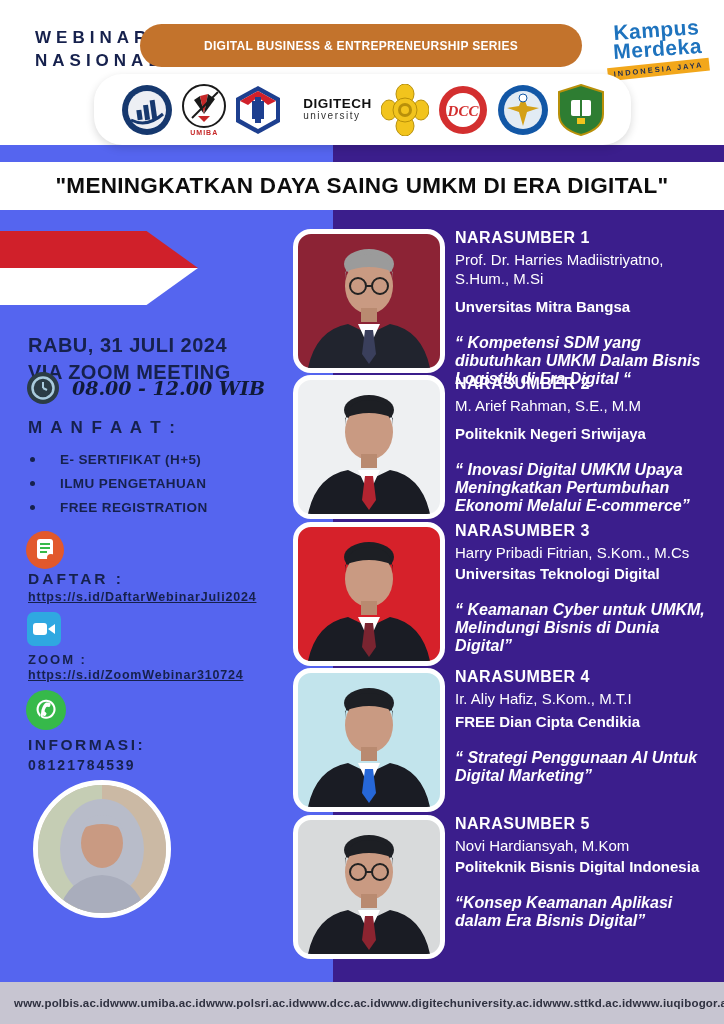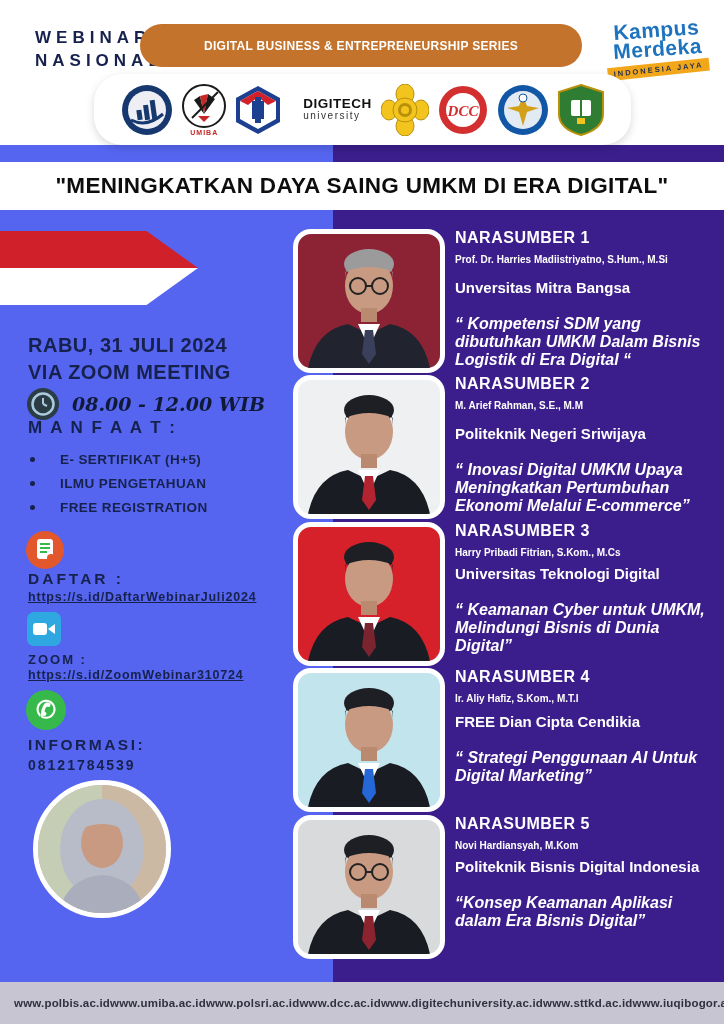--- a/index.html
+++ b/index.html
@@ -45,21 +45,21 @@
   .title-band h1 { margin:0; font-size:22.5px; font-weight:800; color:#0d0d0d; letter-spacing:0.3px; }
 
   
   .flag { position:absolute; left:0; top:231px; width:198px; height:74px; z-index:3; }
   .flag-red   { position:absolute; inset:0; background:#D0202A; clip-path:polygon(0 0, 74% 0, 100% 50%, 0 50%); }
   .flag-white { position:absolute; inset:0; background:#fff;    clip-path:polygon(0 50%, 100% 50%, 74% 100%, 0 100%); }
 
   
   .navy { color:#16214D; }
   .date-block { position:absolute; left:28px; top:332px; font-weight:800; font-size:20px; line-height:27px; letter-spacing:0.5px; }
-  .time-row { position:absolute; left:26px; top:387px; display:flex; align-items:center; gap:12px; }
+  .time-row { position:absolute; left:26px; top:371px; display:flex; align-items:center; gap:12px; }
   .time-text { font-family:"DejaVu Serif", serif; font-style:italic; font-weight:700; font-size:19px; color:#101a38; }
   .manfaat-heading { position:absolute; left:28px; top:418px; font-weight:800; font-size:17px; letter-spacing:2px; }
   .benefit-list { position:absolute; left:30px; top:452px; }
   .benefit-item { display:flex; align-items:center; gap:25px; margin-bottom:9px; font-weight:800; font-size:13.5px; letter-spacing:0.4px; }
   .benefit-dot { width:5px; height:5px; border-radius:50%; background:#16214D; flex:none; }
 
   .icon-circle { border-radius:50%; display:flex; align-items:center; justify-content:center; }
   .daftar-icon { position:absolute; left:26px; top:531px; width:38px; height:38px; background:#E2582C; }
   .label-caps { position:absolute; font-weight:800; letter-spacing:3px; font-size:15.5px; }
   .link-text  { position:absolute; font-weight:800; font-size:12.5px; letter-spacing:0.8px; }
@@ -85,21 +85,21 @@
     border:5px solid #fff; border-radius:18px; overflow:hidden; background:#999;
   }
   .photo-card svg { display:block; width:142px; height:134px; }
   .speaker-text { position:absolute; left:162px; top:0; width:260px; color:#fff; }
   .speaker-row:nth-of-type(1) .speaker-text { padding-top:3px; }
   .speaker-row:nth-of-type(2) .speaker-text { padding-top:10px; }
   .speaker-row:nth-of-type(3) .speaker-text { padding-top:20px; }
   .speaker-row:nth-of-type(4) .speaker-text { padding-top:20px; }
   .speaker-row:nth-of-type(5) .speaker-text { padding-top:20px; }
   .speaker-label { font-weight:800; font-size:16px; letter-spacing:0.5px; }
-  .speaker-name  { font-weight:700; font-size:10px; line-height:19px; margin-top:3px; }
+  .speaker-name  { font-weight:400; font-size:15px; line-height:19px; margin-top:3px; }
   .speaker-inst  { font-weight:700; font-size:15px; line-height:19px; margin-top:9px; }
   .speaker-topic { font-weight:700; font-style:italic; font-size:16px; line-height:18px; margin-top:18px; }
 
   
   .footer {
     position:absolute; left:0; top:982px; width:724px; height:42px; background:#C7C5D1; z-index:6;
     display:flex; align-items:center; justify-content:space-around; padding:0 14px;
   }
   .footer a { font-size:11.5px; font-weight:600; color:#2F3140; text-decoration:none; letter-spacing:0.2px; }
 </style>

